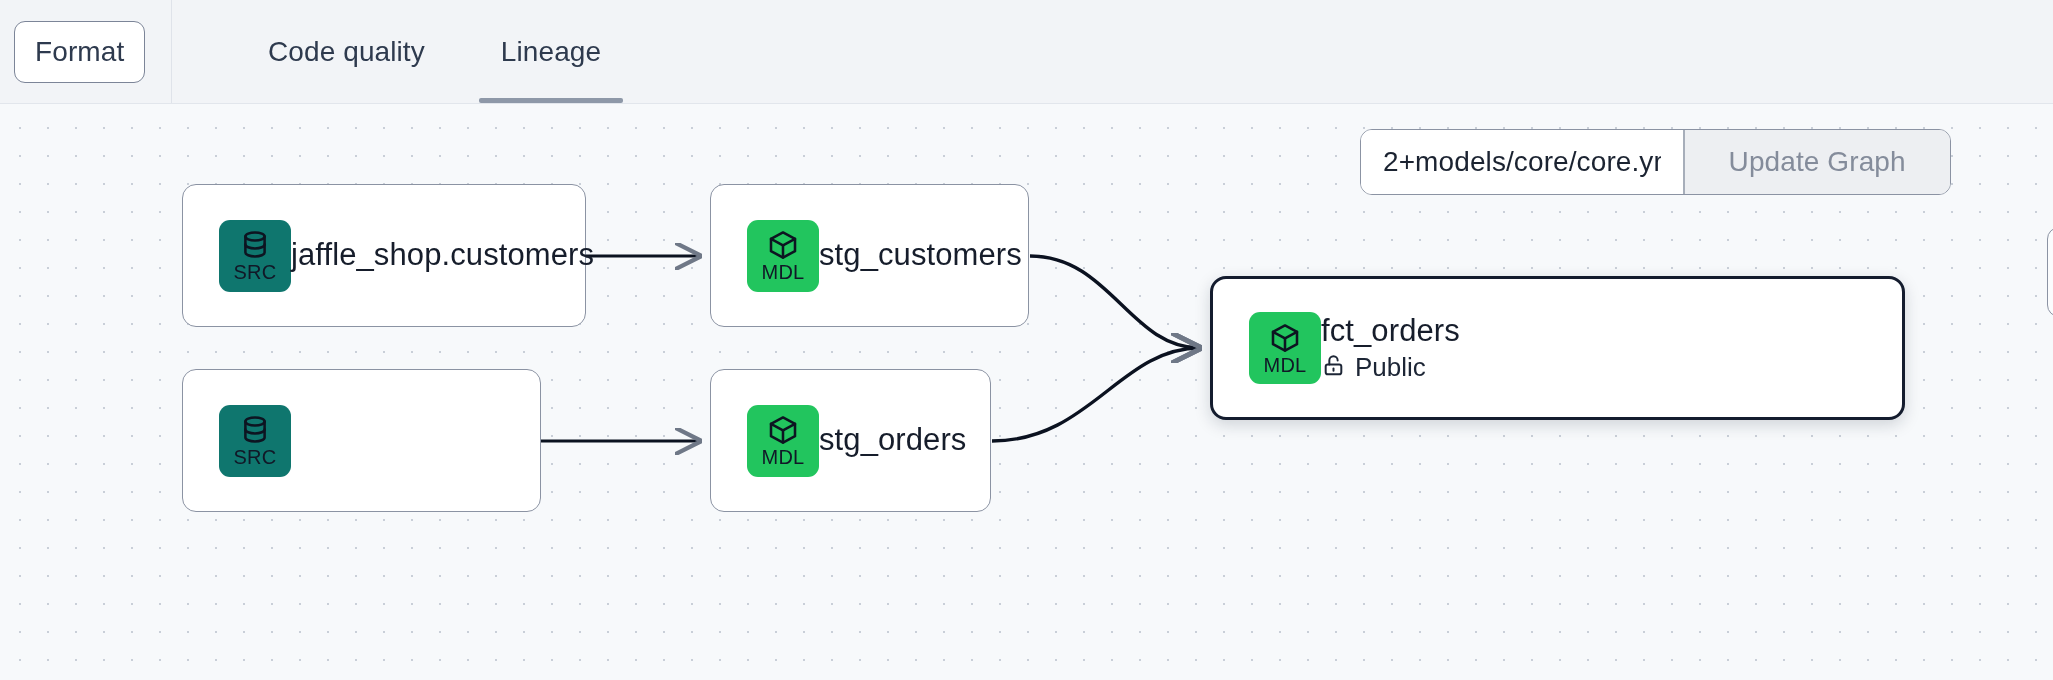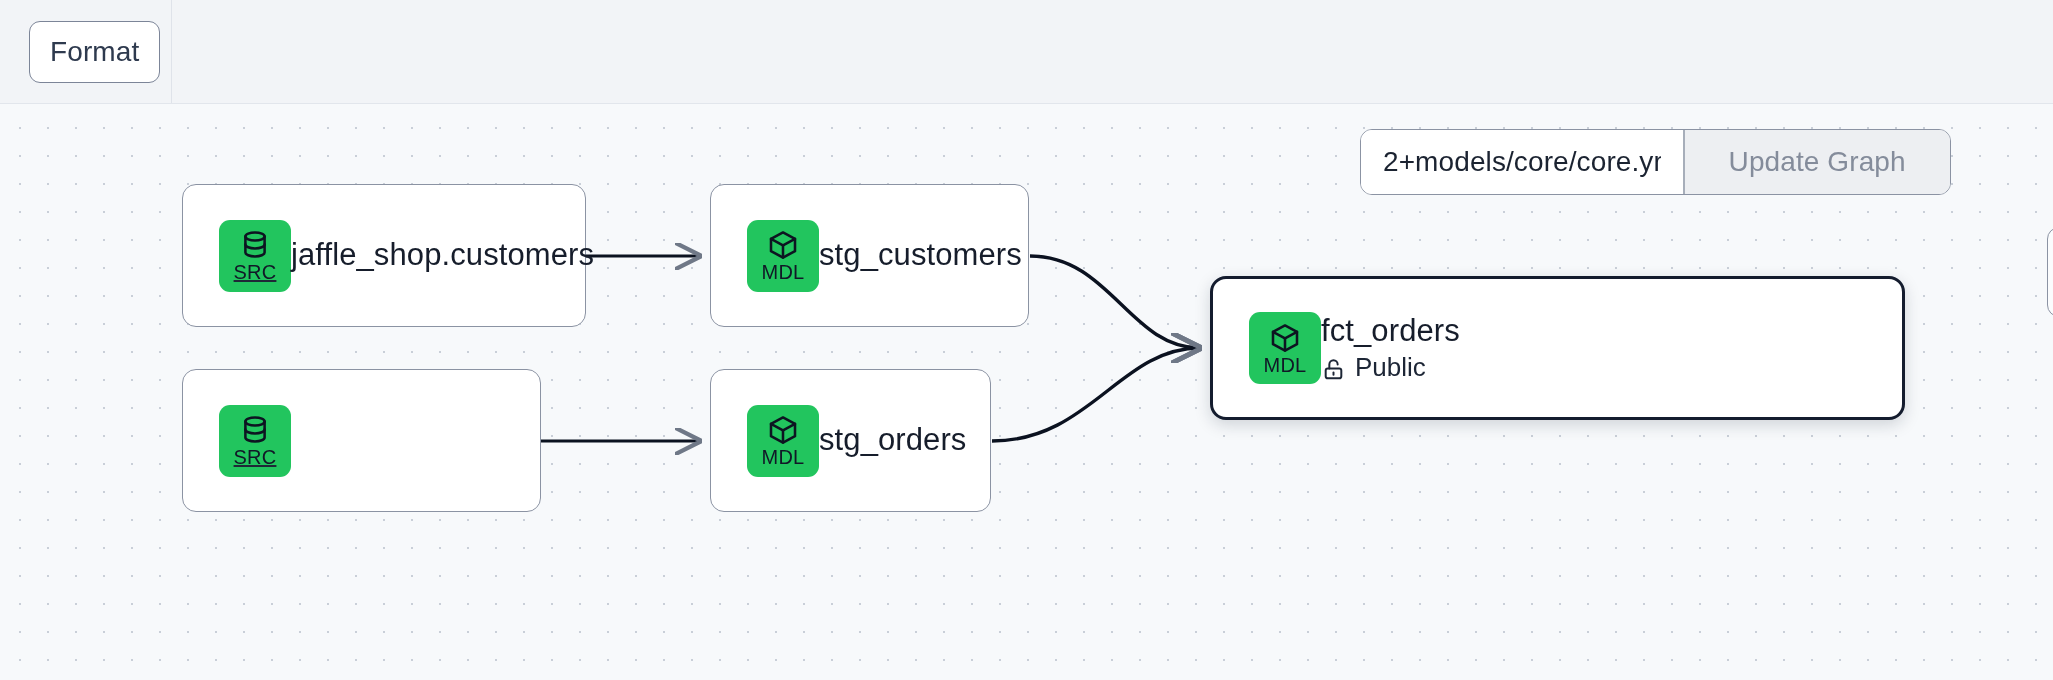--- a/index.html
+++ b/index.html
@@ -53,21 +53,20 @@
     height: 62px;
     padding: 0 20px;
     font-size: 28px;
     color: #2e3a4e;
     font-family: "Liberation Sans", sans-serif;
     letter-spacing: .1px;
     cursor: pointer;
     display: flex;
     align-items: center;
     justify-content: center;
-    margin-left: 15px;
   }
 
   .tabs {
     display: flex;
     align-items: stretch;
     height: 100%;
     padding-left: 58px;
   }
 
   .tab {
@@ -138,21 +137,21 @@
     width: 72px;
     height: 72px;
     border-radius: 11px;
     display: flex;
     flex-direction: column;
     align-items: center;
     justify-content: center;
     gap: 1px;
   }
 
-  .node-badge.src { background: #22c55e; text-decoration: underline; }
+  .node-badge.src { background: #0f766e; }
   .node-badge.mdl { background: #22c55e; }
 
   .node-badge svg { display: block; }
 
   .badge-label {
     font-size: 20px;
     line-height: 1;
     color: #111827;
     font-family: "Liberation Sans", sans-serif;
     letter-spacing: .2px;
@@ -168,21 +167,21 @@
   .node-title {
     font-size: 31px;
     color: #161d2b;
     line-height: 1.12;
     letter-spacing: .1px;
     white-space: nowrap;
   }
 
   .node-meta {
     display: flex;
-    align-items: flex-end;
+    align-items: flex-start;
     gap: 9px;
     font-size: 26px;
     color: #1d2636;
     line-height: 1.1;
   }
 
   .node-meta svg { display: block; flex: 0 0 auto; }
 
   
   .selector-group {
@@ -243,20 +242,30 @@
 <body>
 
 <div class="app">
 
   <div class="header">
 
     <div class="format-zone">
       <button class="format-button">Format</button>
     </div>
 
+    <div class="tabs">
+      <div class="tab">
+        <span>Code quality</span>
+        <span class="tab-underline"></span>
+      </div>
+      <div class="tab is-active">
+        <span>Lineage</span>
+        <span class="tab-underline"></span>
+      </div>
+    </div>
 
   </div>
 
   <div class="canvas">
 
     <svg class="edges-svg" viewBox="0 0 2053 576" preserveAspectRatio="none">
       <defs>
         <marker id="arrow" viewBox="0 0 10 10" refX="9.4" refY="5" markerWidth="9" markerHeight="9" orient="auto-start-reverse">
           <path d="M 0 0 L 10 5 L 0 10" fill="none" stroke="#6f7887" stroke-width="1.6"></path>
         </marker>

